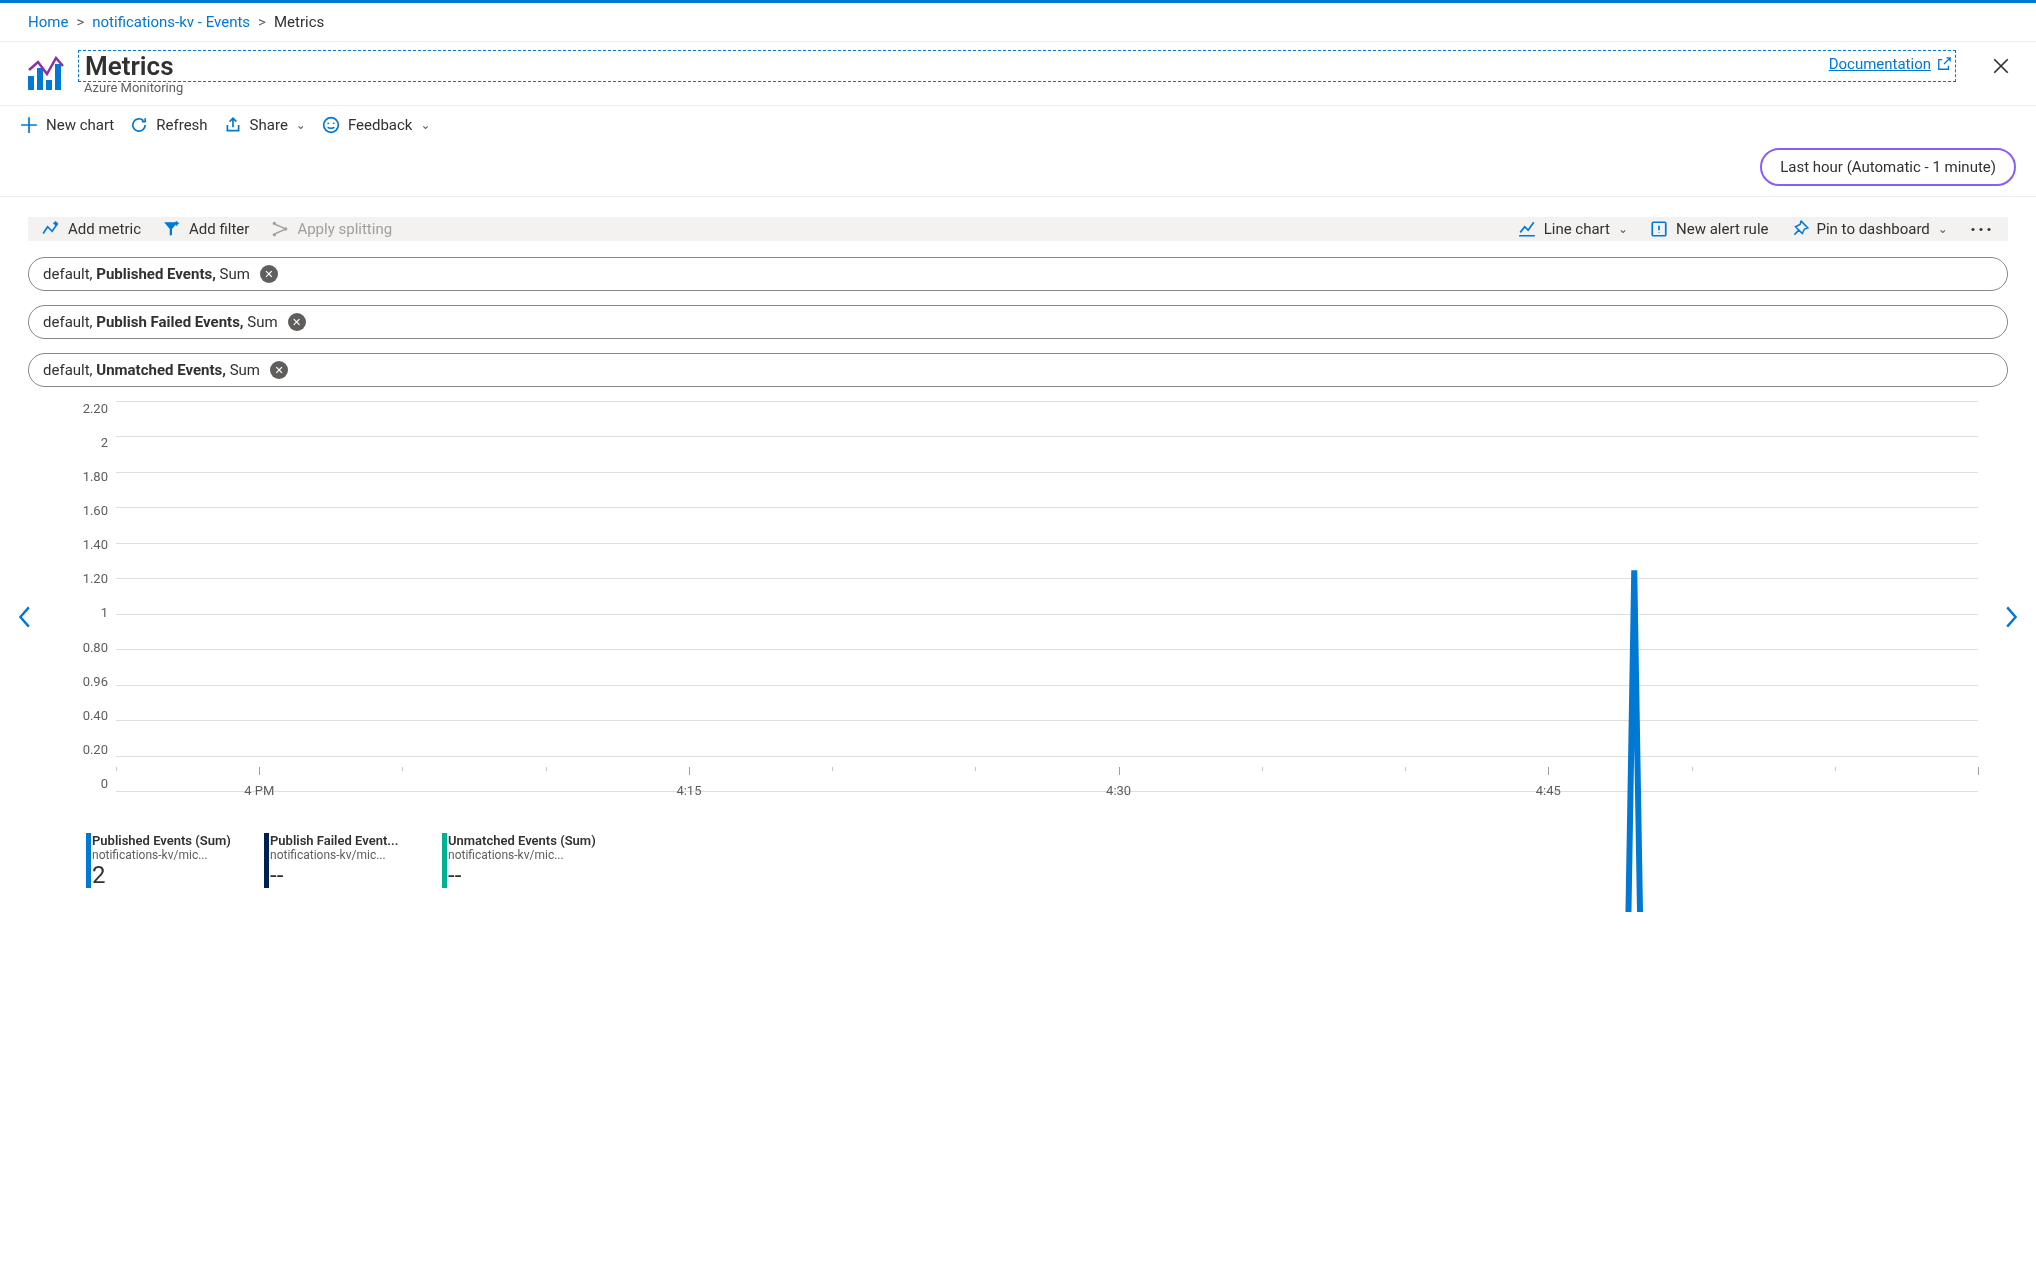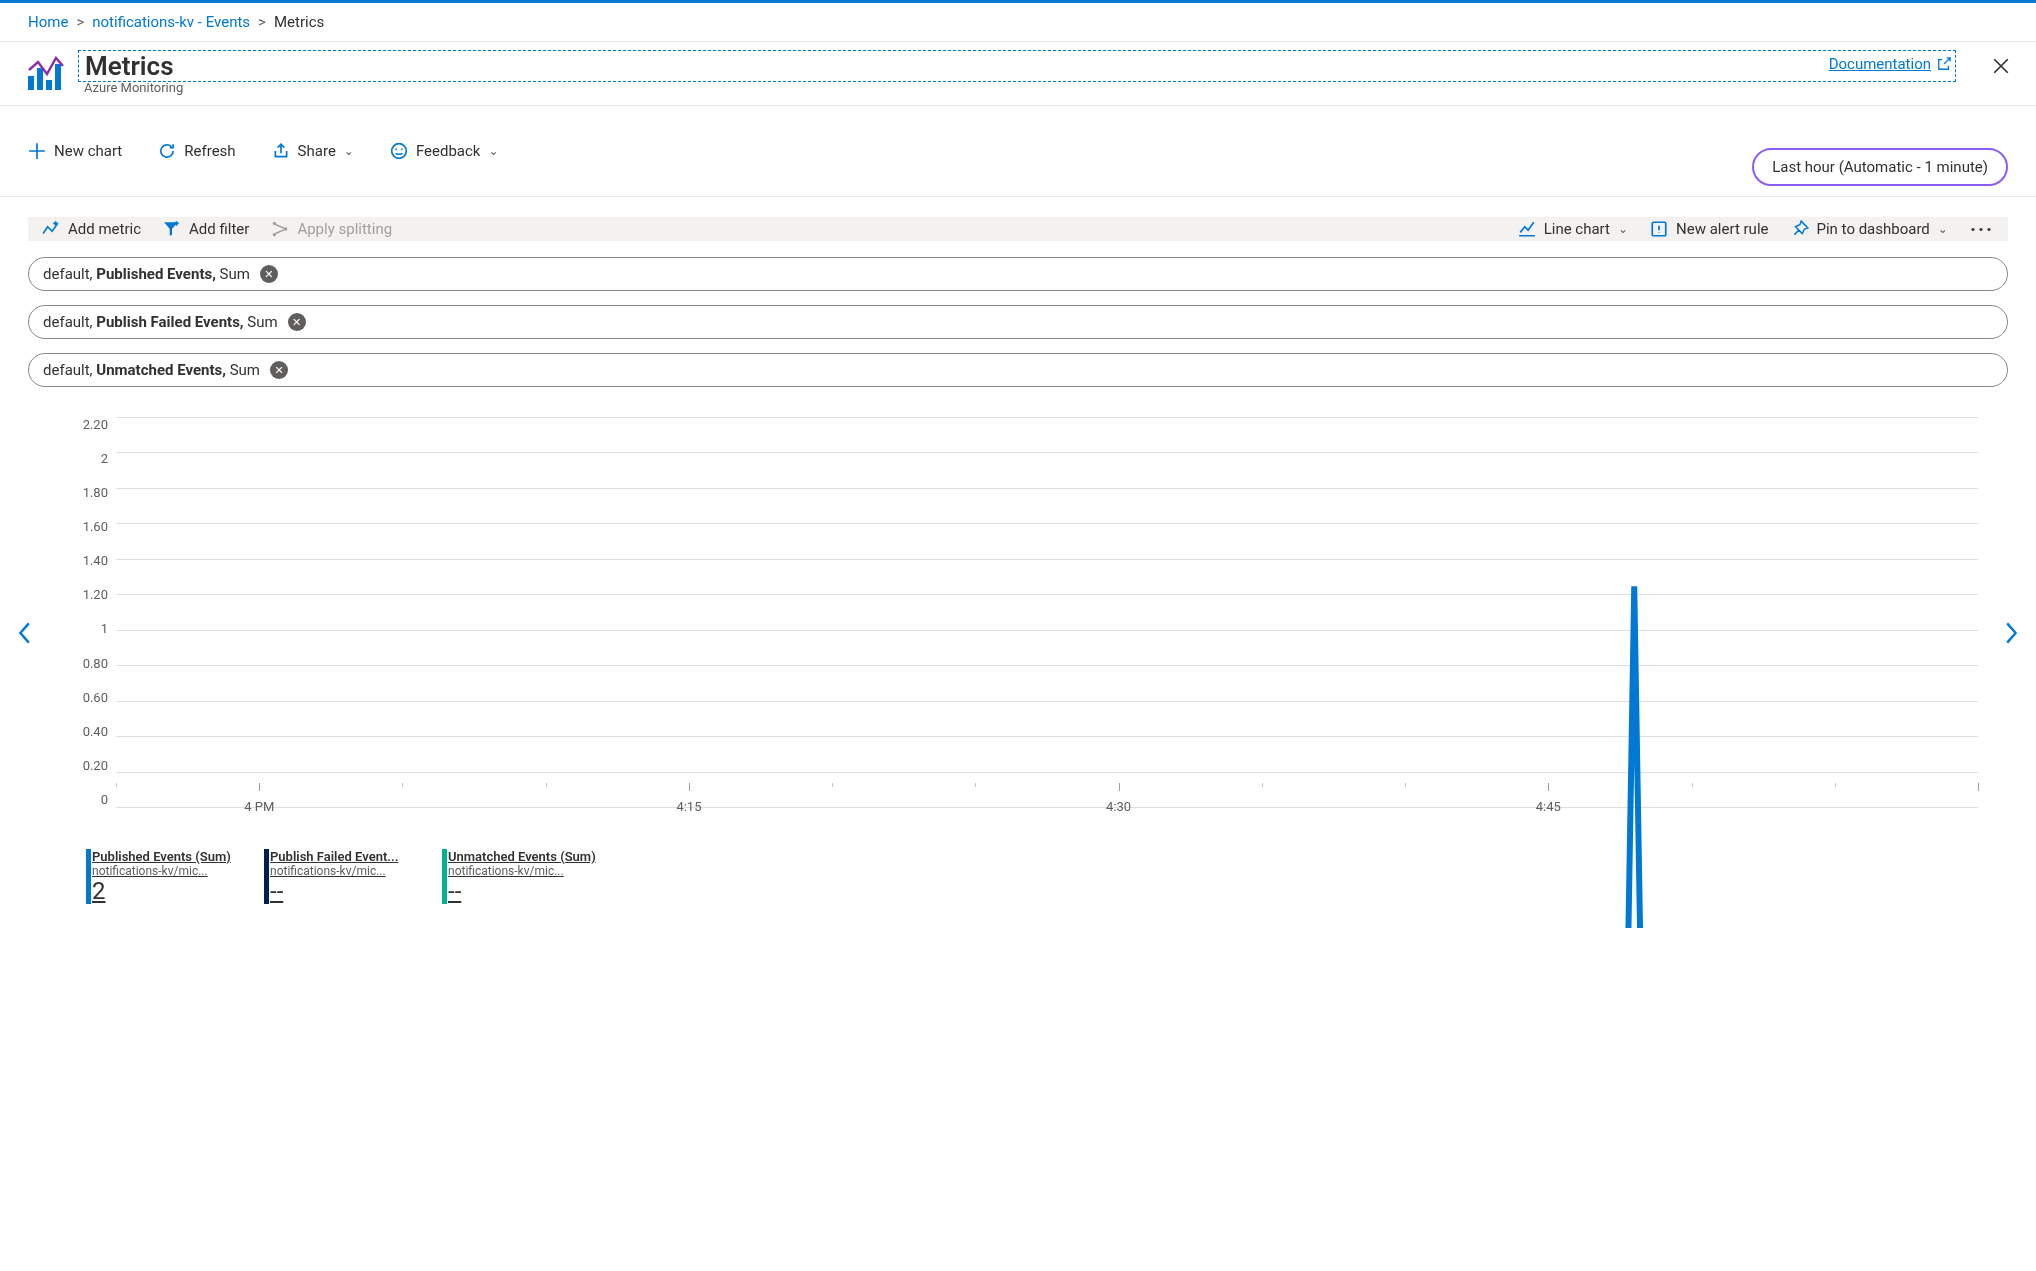--- a/index.html
+++ b/index.html
@@ -29,22 +29,22 @@
   border: 1px dashed #0078d4; padding: 0 6px; display: inline-block;
   width: calc(100% - 0px);
   position: relative;
 }
 .header h1 { font-size: 26px; font-weight: 600; }
 .header .subtitle { font-size: 13px; color: #605e5c; margin-top: -2px; padding-left: 6px;}
 .header .doc-link { color: #0078d4; font-size: 15px; display: flex; align-items: center; gap: 6px; position:absolute; right:4px; top:4px;}
 .header .close-btn { font-size: 20px; margin-left: 36px; margin-top: 6px; cursor: pointer; }
 
 .toolbar {
-  display: flex; align-items: center; gap: 36px;
-  padding: 10px 28px; border-bottom: 1px solid #edebe9;
+  display: flex; align-items: flex-start; gap: 16px;
+  padding: 10px 20px; border-bottom: 1px solid #edebe9;
 }
 .tb-item { display: flex; align-items: center; gap: 8px; font-size: 15px; cursor: pointer; }
 .tb-item svg { width: 18px; height: 18px; }
 .tb-spacer { flex: 1; }
 .time-pill {
   border: 2px solid #8b5cf6; border-radius: 22px; padding: 8px 18px;
   font-size: 15px; cursor: pointer; margin-top: 32px;
 }
 
 .chart-toolbar {
@@ -62,21 +62,21 @@
 .metric-pill {
   border: 1px solid #8a8886; border-radius: 22px; padding: 7px 14px;
   display: flex; align-items: center; gap: 10px; font-size: 15px; cursor: pointer;
 }
 .metric-pill .remove {
   width: 18px; height: 18px; border-radius: 50%; background: #605e5c;
   color: #fff; display: flex; align-items: center; justify-content: center;
   font-size: 11px; cursor: pointer;
 }
 
-.chart-region { position: relative; margin: 30px 14px 0 14px; text-decoration: underline; }
+.chart-region { position: relative; margin: 14px 14px 0 14px; }
 .nav-arrow {
   position: absolute; top: 45%; transform: translateY(-50%);
   color: #0078d4; font-size: 24px; cursor: pointer; padding: 6px;
 }
 .nav-arrow.left { left: -4px; }
 .nav-arrow.right { right: -4px; }
 
 .chart-plot {
   margin: 0 44px; position: relative; height: 420px;
 }
@@ -262,21 +262,21 @@
   <div class="chart-plot">
     <div class="y-axis" id="y-axis">
         <div>2.20</div>
         <div>2</div>
         <div>1.80</div>
         <div>1.60</div>
         <div>1.40</div>
         <div>1.20</div>
         <div>1</div>
         <div>0.80</div>
-        <div>0.60</div>
+        <div>0.96</div>
         <div>0.40</div>
         <div>0.20</div>
         <div>0</div>
       </div>
     <div class="grid" id="grid">
         <div class="gridline" style="top: 0%;"></div>
         <div class="gridline" style="top: 9.09091%;"></div>
         <div class="gridline" style="top: 18.1818%;"></div>
         <div class="gridline" style="top: 27.2727%;"></div>
         <div class="gridline" style="top: 36.3636%;"></div>

